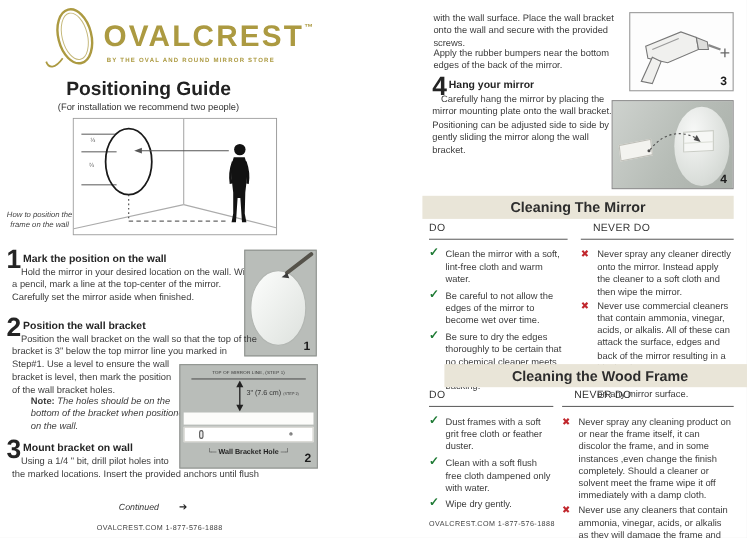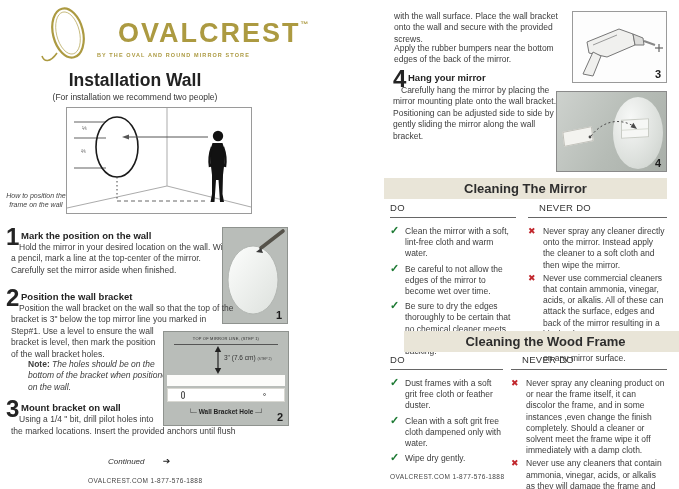--- a/index.html
+++ b/index.html
@@ -77,27 +77,27 @@
 </head>
 <body>
 
 <div class="sheet">
 
   <svg class="abs" style="left:40px; top:4px;" width="52" height="60" viewBox="0 0 52 60">
     <ellipse cx="28" cy="29" rx="15" ry="25" fill="none" stroke="#ac9a41" stroke-width="2.2" transform="rotate(-14 28 29)"></ellipse>
     <ellipse cx="28" cy="29" rx="11.5" ry="21.5" fill="none" stroke="#ac9a41" stroke-width="0.9" transform="rotate(-14 28 29)" opacity="0.7"></ellipse>
     <path d="M17,49 C10,59 4,58 2,52" fill="none" stroke="#ac9a41" stroke-width="1.6"></path>
   </svg>
-  <div class="abs" style="left:94px; top:20px;margin-left:24px;">
+  <div class="abs" style="left:94px; top:20px;">
     <span class="brand-name">OVALCREST</span><span class="brand-tm">™</span>
   </div>
   <div class="abs brand-tagline" style="left:97px; top:52px;">BY THE OVAL AND ROUND MIRROR STORE</div>
 
   <div class="abs" style="left:40px; top:71px; width:190px;">
-    <div class="doc-title">Installation Wall</div>
+    <div class="doc-title">Positioning Guide</div>
     <div class="doc-subtitle">(For installation we recommend two people)</div>
   </div>
 
   <div class="abs" style="left:66px; top:107px; width:186px; height:107px;">
     <svg width="186" height="107" viewBox="0 0 186 107">
       <rect x="0.5" y="0.5" width="185" height="106" fill="#ffffff" stroke="#9a9a9a"></rect>
       <line x1="101" y1="1" x2="101" y2="79" stroke="#ababab"></line>
       <line x1="101" y1="79" x2="1" y2="101" stroke="#ababab"></line>
       <line x1="101" y1="79" x2="185" y2="100" stroke="#ababab"></line>
       <line x1="8" y1="15" x2="40" y2="15" stroke="#8f8f8f" stroke-width="1.4"></line>
@@ -262,21 +262,21 @@
 
   <div class="abs" style="left:390px; top:354px; width:113px;">
     <div class="col-head">DO</div>
     <ul class="adv-list">
       <li>
         <span class="ic check">✓</span>
         <span>Dust frames with a soft grit free cloth or feather duster.</span>
       </li>
       <li>
         <span class="ic check">✓</span>
-        <span>Clean with a soft grit free cloth dampened only with water.</span>
+        <span>Clean with a soft flush free cloth dampened only with water.</span>
       </li>
       <li>
         <span class="ic check">✓</span>
         <span>Wipe dry gently.</span>
       </li>
     </ul>
   </div>
 
   <div class="abs" style="left:511px; top:354px; width:156px;">
     <div class="col-head indent">NEVER DO</div>

